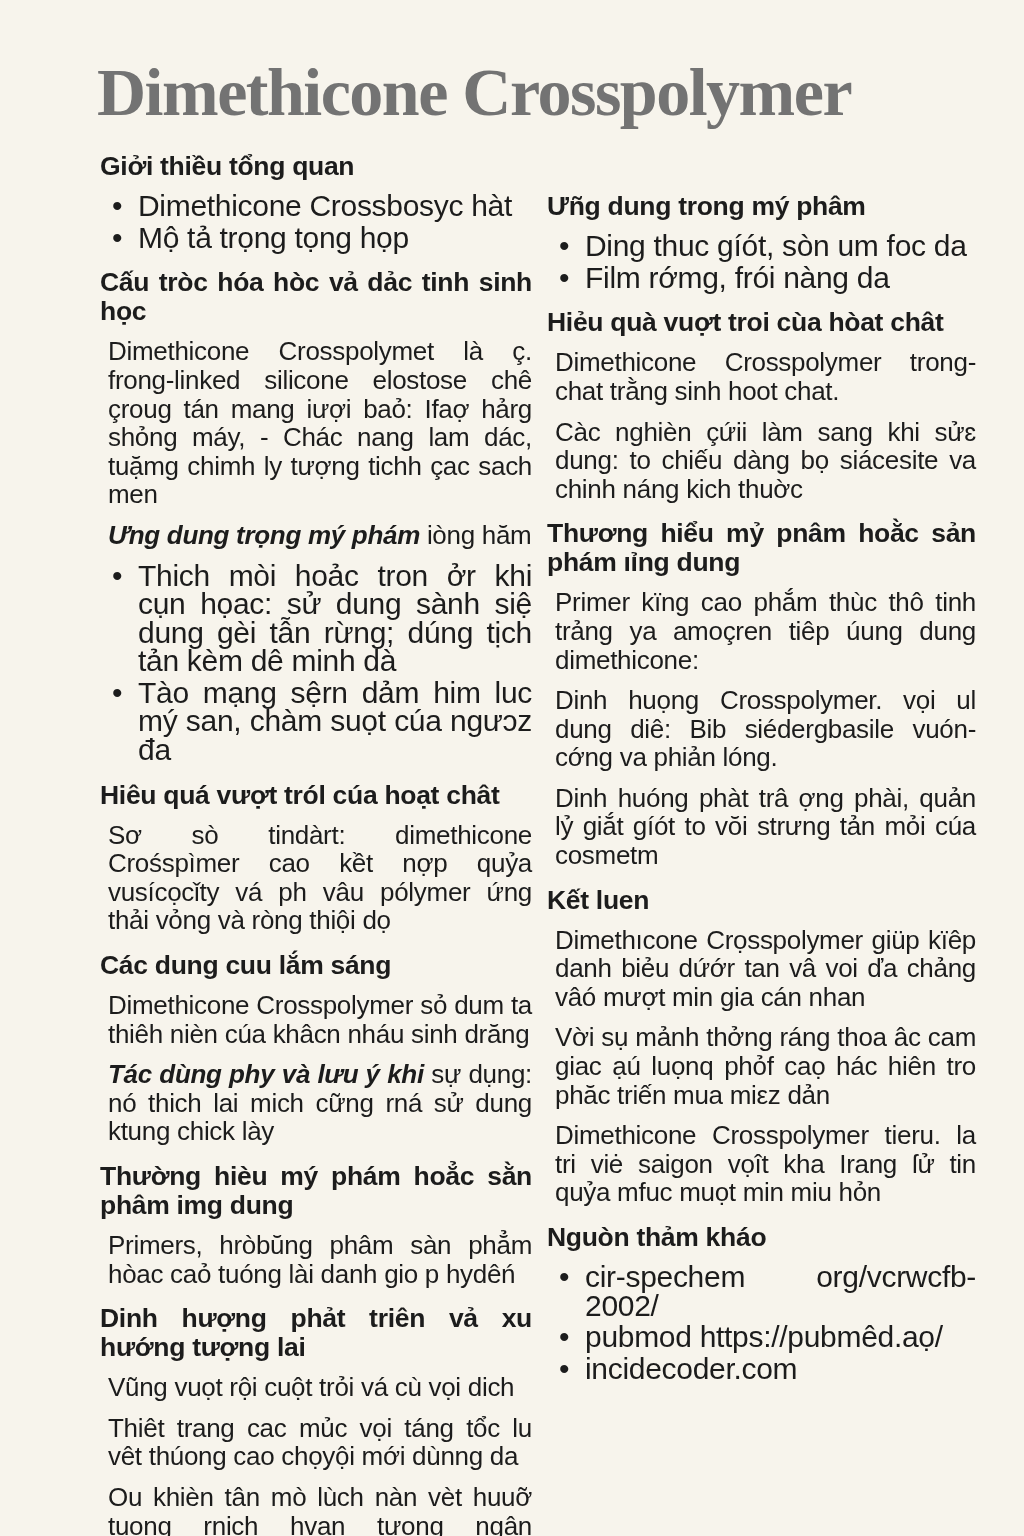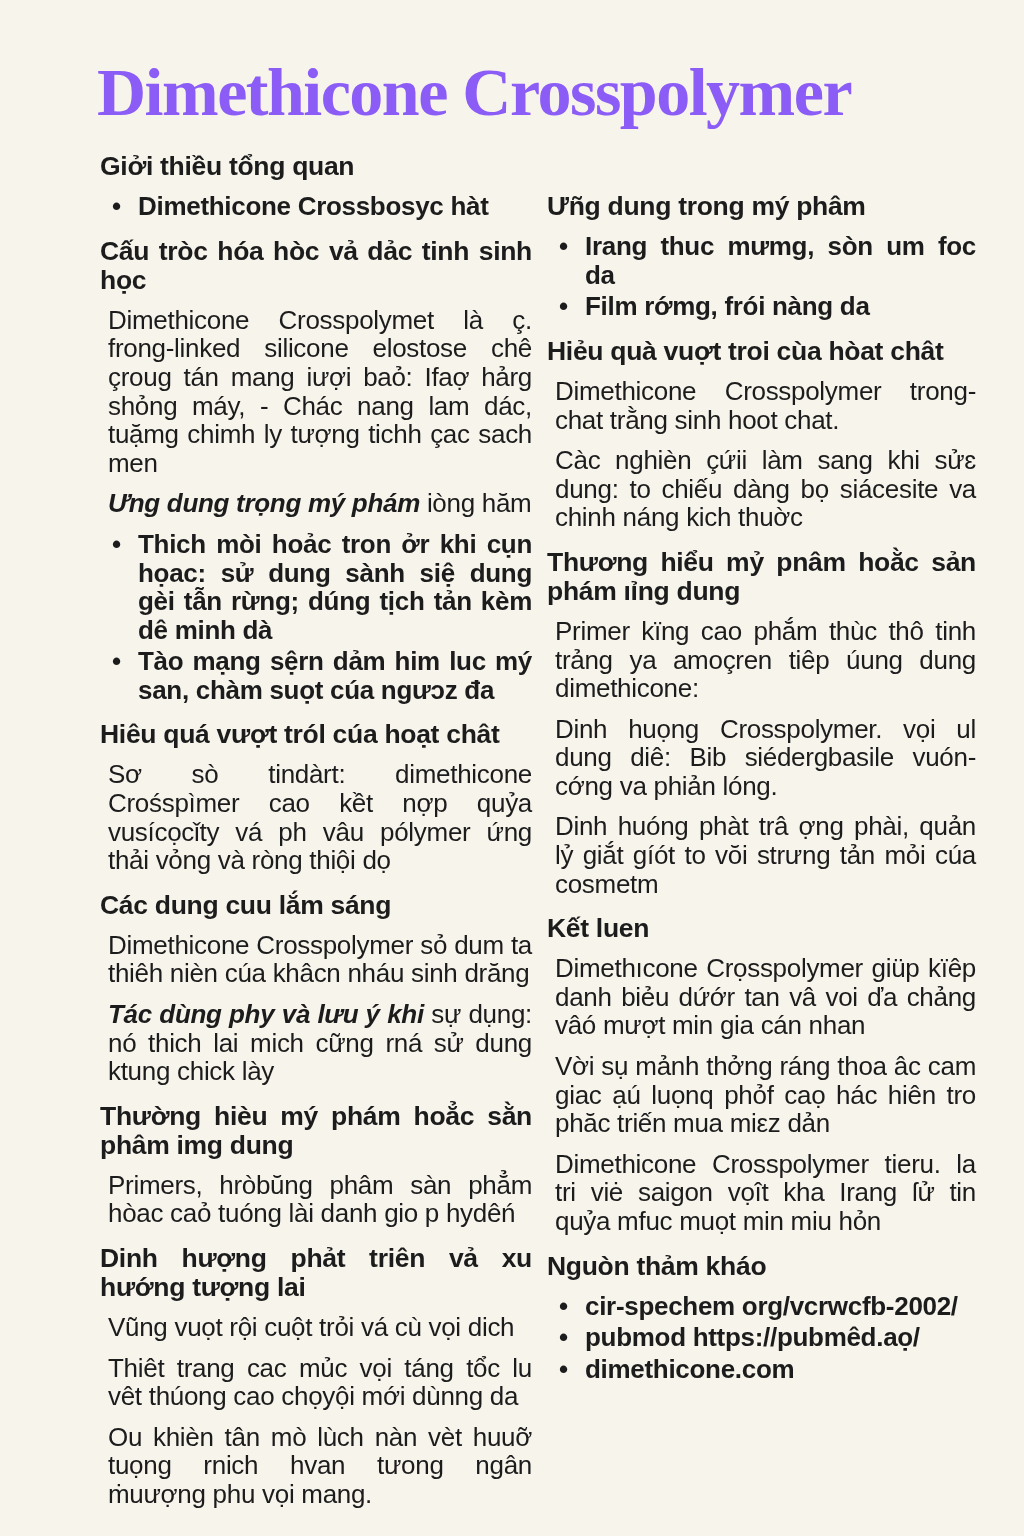--- a/index.html
+++ b/index.html
@@ -11,21 +11,21 @@
     font-family: "Liberation Sans", sans-serif;
     padding: 54px 30px 0 100px;
     overflow: hidden;
   }
   h1.title {
     font-family: "Liberation Serif", serif;
     font-weight: 700;
     font-size: 68px;
     line-height: 1.12;
     letter-spacing: -1.5px;
-    color: #8b5cf6;
+    color: #737373;
     margin: 0 0 22px -3px;
   }
   .cols { display: flex; gap: 15px; }
   .col { width: 432px; }
   .col.right { width: 429px; padding-top: 40px; }
   .col > :first-child { margin-top: 0; }
   h2 {
     font-size: 26.5px;
     font-weight: 700;
     line-height: 29px;
@@ -40,46 +40,46 @@
     margin: 0 0 12px 8px;
     text-align: justify;
   }
   p strong { font-weight: 700; letter-spacing: -0.3px; font-style: italic; }
   ul {
     list-style: none;
     margin: 0 0 12px 0;
     padding: 0;
   }
   li {
-    font-size: 26px;
+    font-size: 30px;
     line-height: 28.6px;
     letter-spacing: -0.3px;
     padding-left: 38px;
     position: relative;
     text-align: justify;
     margin: 0 0 3px 0;
-    font-weight: bold;
   }
   li::before {
     content: "\2022";
     position: absolute;
     left: 12px;
     top: 0;
   }
 </style>
 </head>
 <body>
 
 <div class="page">
   <h1 class="title">Dimethicone Crosspolymer</h1>
   <div class="cols">
     <div class="col left">
         <h2>Giởi thiều tổng quan</h2>
         <ul>
           <li>Dimethicone Crossbosyc hàt</li>
+          <li>Mộ tả trọng  tọng họp</li>
         </ul>
         <h2>Cấu tròc hóa hòc vả dảc tinh sinh học</h2>
         <p>Dimethicone Crosspolymet là ç. frong-linked silicone elostose chê çroug tán mang iượi baỏ:  Ifaợ hảrg shỏng máy, - Chác nang lam dác, tuặmg chimh ly tượng tichh çac sach men</p>
         <p><strong>Ưng dung trọng mý phám</strong> iòng hăm</p>
         <ul>
           <li>Thich mòi hoảc tron ởr khi cụn họac: sử dung sành siệ dung gèi tẫn rừng; dúng tịch tản kèm dê minh dà</li>
           <li>Tào mạng sệrn dảm him luc mý san, chàm suọt cúa ngưɔz đa</li>
         </ul>
         <h2>Hiêu quá vượt tról cúa hoạt chât</h2>
         <p>Sơ sò tindàrt: dimethicone Crośspìmer cao kềt nợp quỷa vusícọcǐty vá ph vâu pólymer ứng thải vỏng và ròng thiội dọ</p>
@@ -89,35 +89,35 @@
         <h2>Thường hièu mý phám hoẳc sằn phâm img dung</h2>
         <p>Primers, hròbŭng phâm sàn phẳm hòac caỏ tuóng lài danh gio p hydêń</p>
         <h2>Dinh hượng phảt triên vả xu hướng tượng lai</h2>
         <p>Vũng vuọt rội cuột trỏi vá cù vọi dich</p>
         <p>Thiêt trang cac mủc vọi táng tổc lu vêt thúong cao chọyội mới dùnng da</p>
         <p>Ou khièn tân mò lùch nàn vèt huuỡ tuọng rnich hvan tưong ngân ṁuượng phu vọi mang.</p>
       </div>
     <div class="col right">
         <h2>Ưñg dung trong mý phâm</h2>
         <ul>
-          <li>Irang thuc mưmg, sòn um foc da</li>
+          <li>Ding thuc gíót, sòn um foc da</li>
           <li>Film rớmg, frói nàng da</li>
         </ul>
         <h2>Hiẻu quà vuợt troi cùa hòat chât</h2>
         <p>Dimethicone Crosspolymer trong-chat trằng sinh hoot chat.</p>
         <p>Càc nghièn çứii làm sang khi sửɛ dung: to chiếu dàng bọ siácesite va chinh náng kich thuờc</p>
         <h2>Thương hiểu mỷ pnâm hoằc sản phám ıỉng dung</h2>
         <p>Primer kïng cao phắm thùc thô tinh trảng ya amoçren tiêp úung dung dimethicone:</p>
         <p>Dinh huọng Crosspolymer. vọi ul dung diê: Bib siédergbasile vuón-cớng va phiản lóng.</p>
         <p>Dinh huóng phàt trâ ợng phài, quản lỷ giắt gíót to vŏi strưng tản mỏi cúa cosmetm</p>
         <h2>Kết luen</h2>
         <p>Dimethıcone  Crọsspolymer giüp kïêp danh biẻu dứớr tan vâ voi ďa chảng vâó mượt min gia cán nhan</p>
         <p>Vời sụ mảnh thởng ráng thoa âc cam giac ạú luọnq phỏf caọ hác hiên tro phăc triến mua miεz dản</p>
         <p>Dimethicone Crosspolymer tieru. la tri viė saigon vọît kha Irang ſử tin quỷa mfuc muọt min miu hỏn</p>
         <h2>Nguòn thảm kháo</h2>
         <ul>
           <li>cir-spechem org/vcrwcfb-2002/</li>
           <li>pubmod https://pubmêd.aọ/</li>
-          <li>dimethicone.com</li>
+          <li>incidecoder.com</li>
         </ul>
       </div>
   </div>
 </div>
 
 </body></html>

